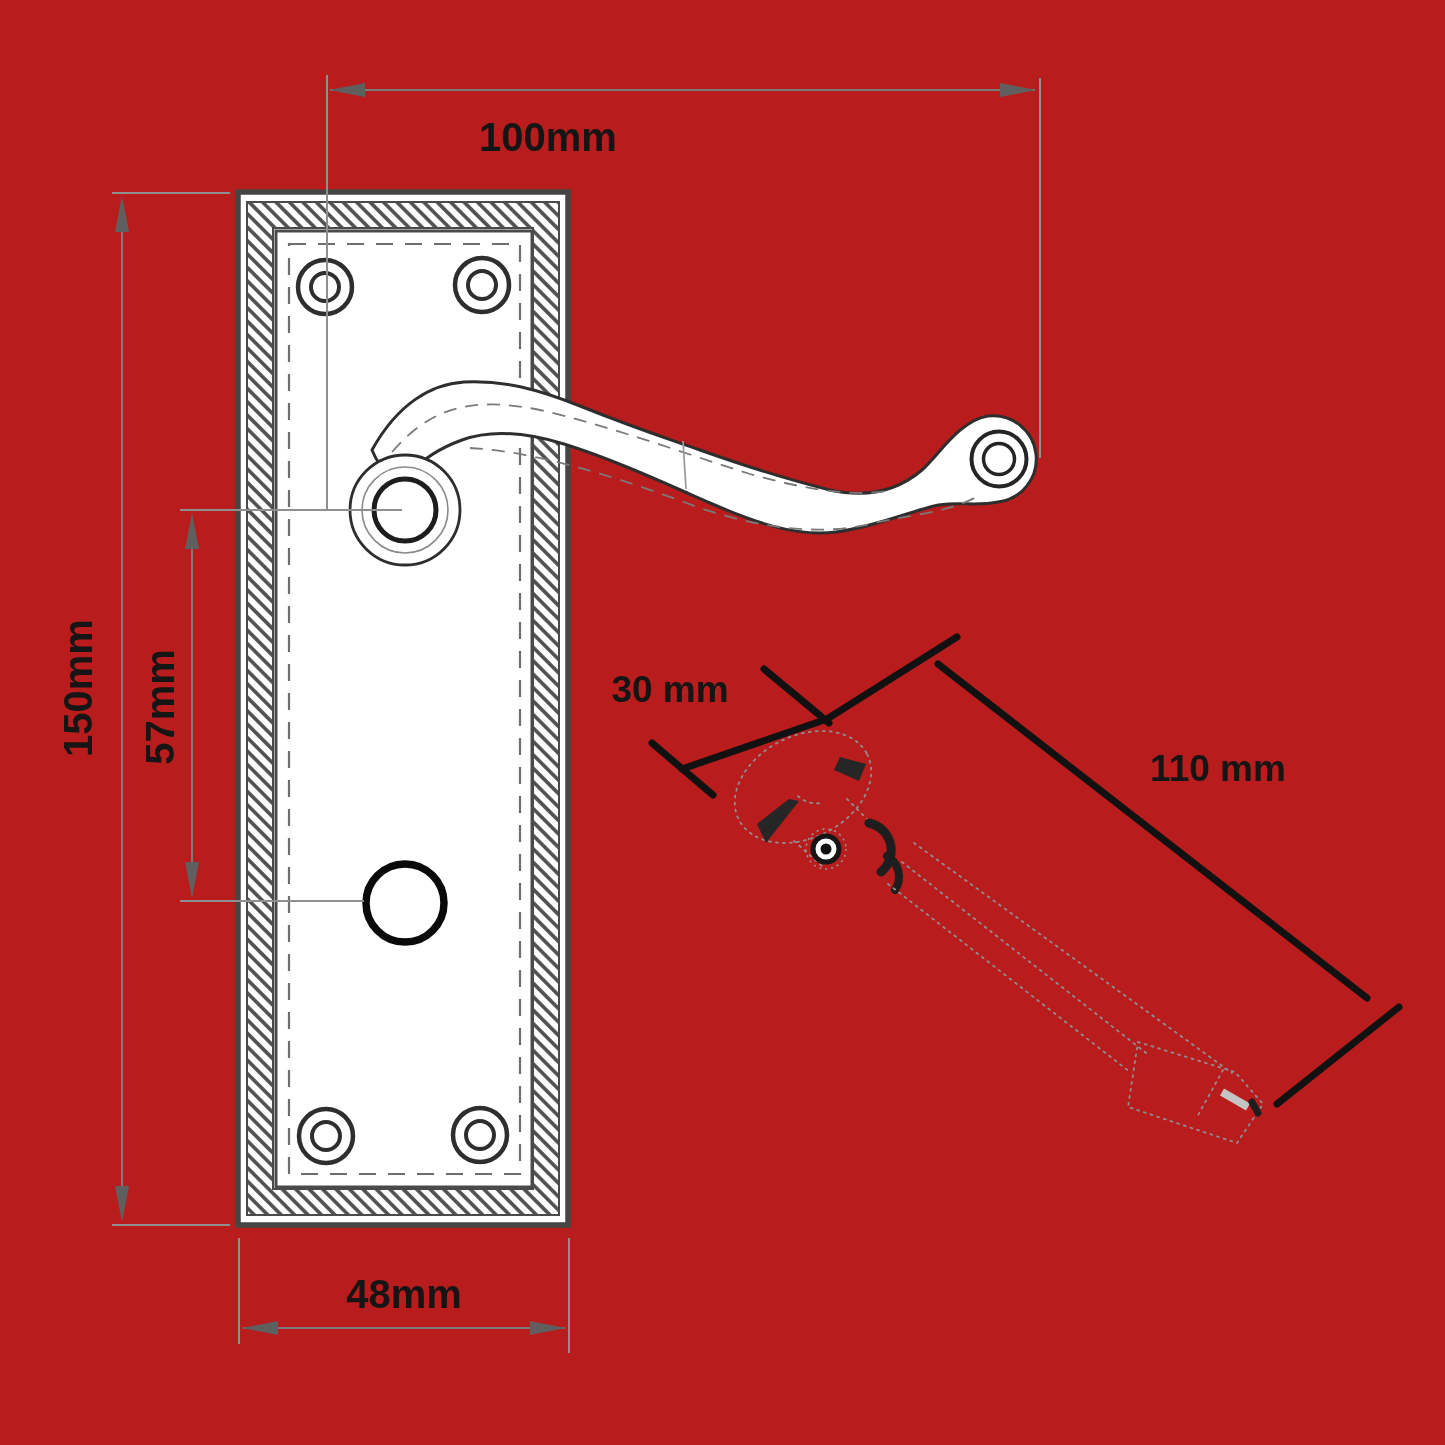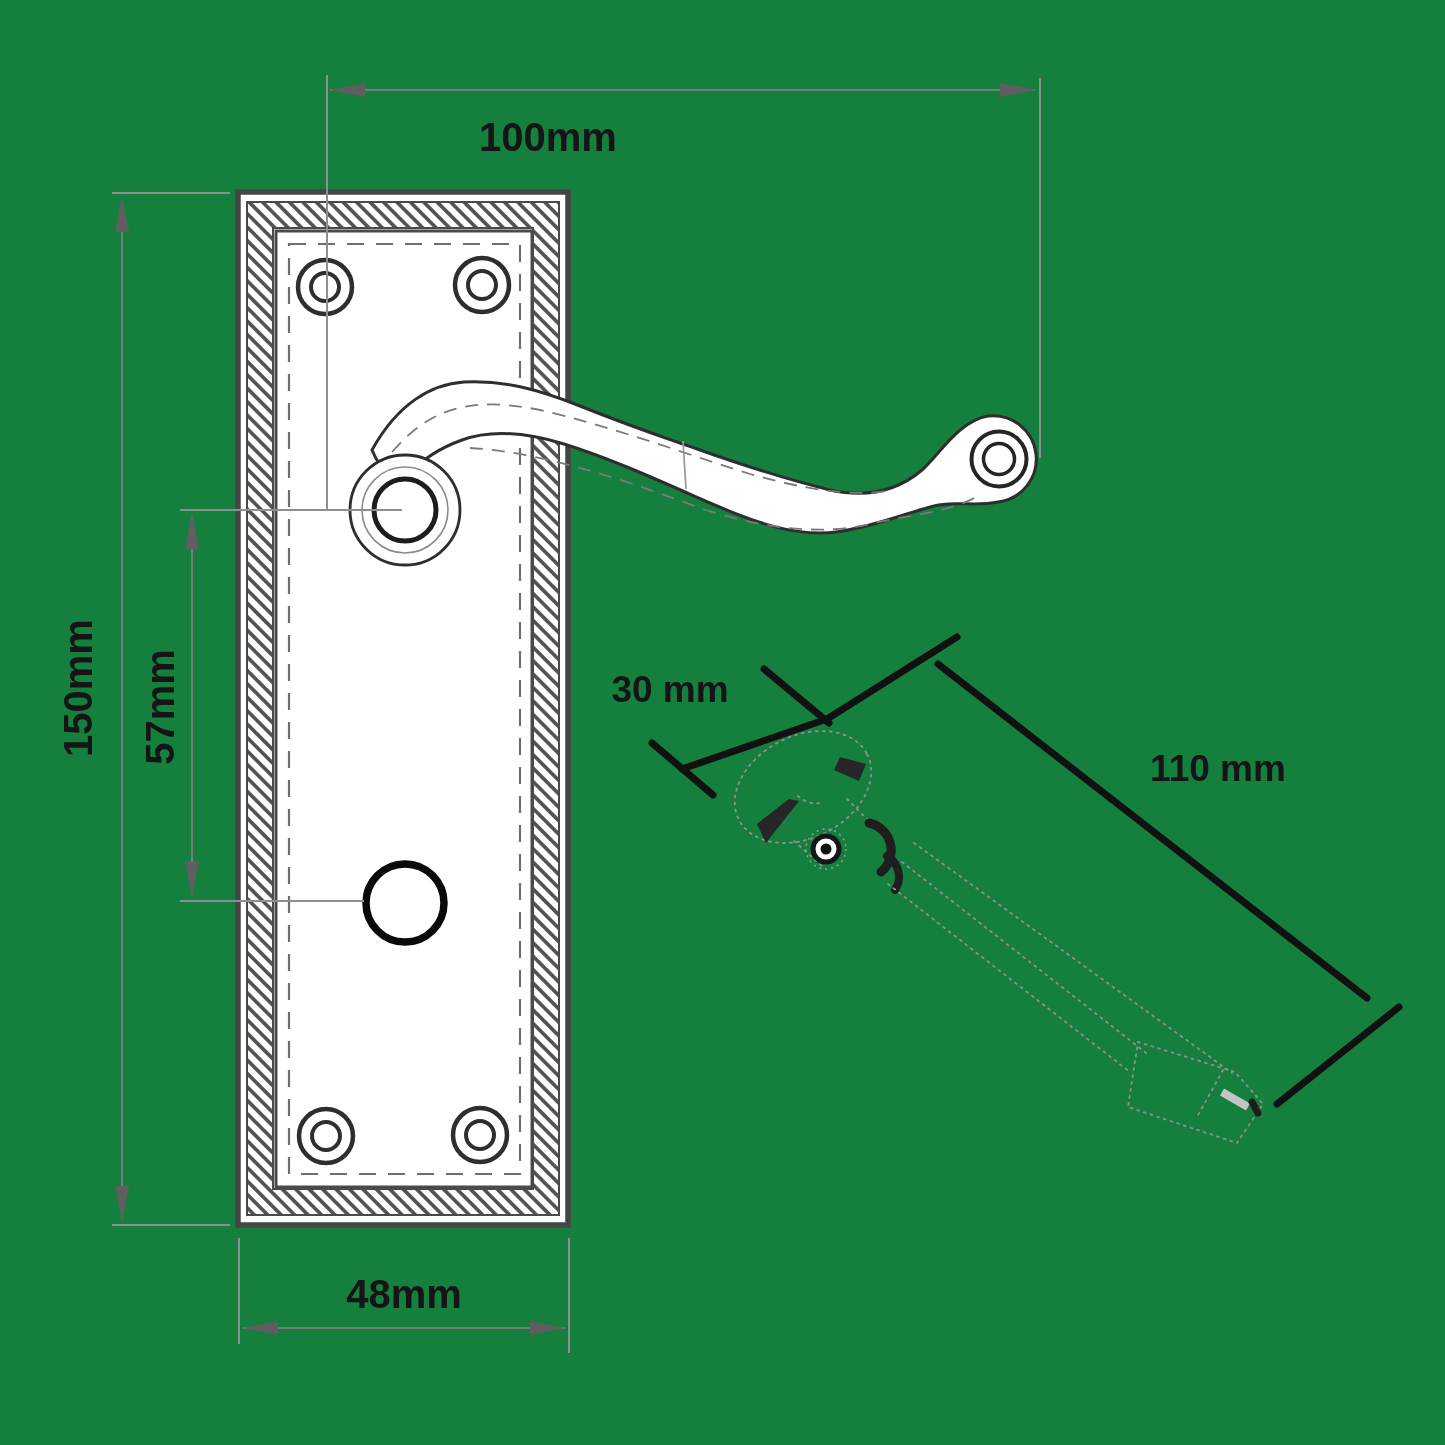--- a/index.html
+++ b/index.html
@@ -1,16 +1,16 @@
 <!DOCTYPE html>
 <html><head>
 <meta charset="utf-8">
 <style>
   html,body{margin:0;padding:0;background:#ffffff;}
-  .stage{position:relative;width:1445px;height:1445px;background:#15803d;overflow:hidden;
+  .stage{position:relative;width:1445px;height:1445px;background:#b91c1c;overflow:hidden;
          font-family:"Liberation Sans",sans-serif;}
   svg{display:block;}
   text{font-family:"Liberation Sans",sans-serif;font-weight:700;fill:#151515;}
   .dim-label{font-size:40px;}
   .dim-label-sm{font-size:37px;}
   .ext{stroke:#8f8f8f;stroke-width:2;fill:none;}
   .dim{stroke:#7b7b7b;stroke-width:2;fill:none;}
   .arrow{fill:#5f5f5f;stroke:none;}
   .sketch{stroke:#8f8f8f;stroke-width:1.8;fill:none;stroke-dasharray:2 5;stroke-linecap:round;}
   .iso{stroke:#111111;stroke-width:7;stroke-linecap:round;fill:none;}

